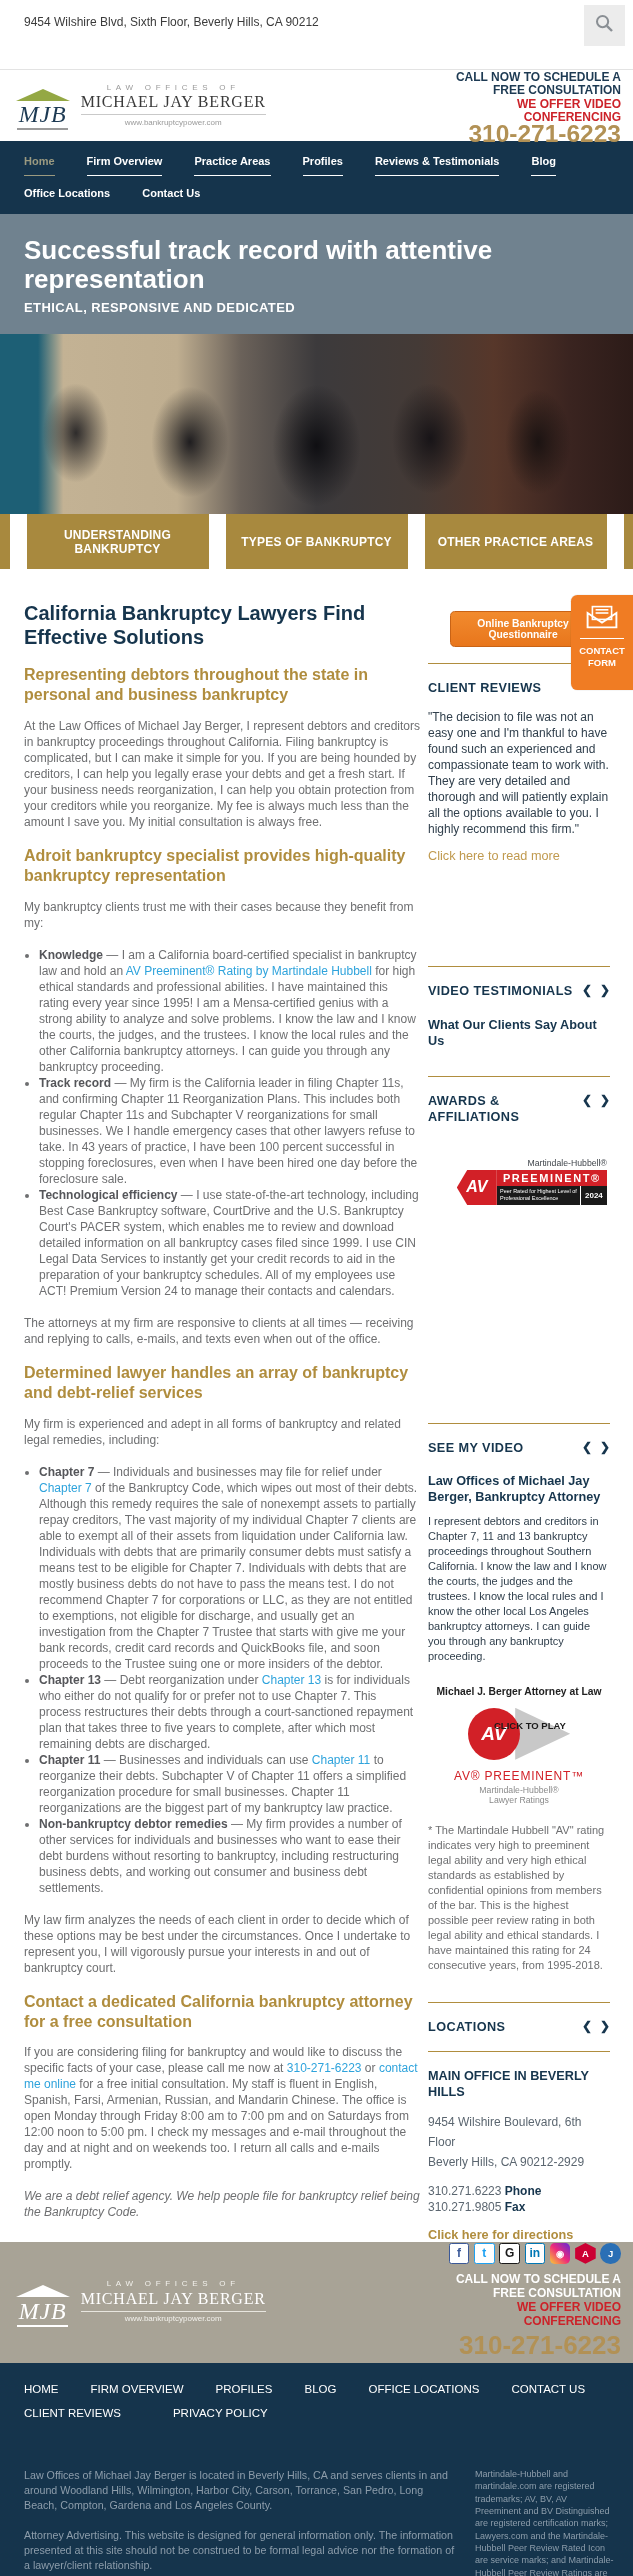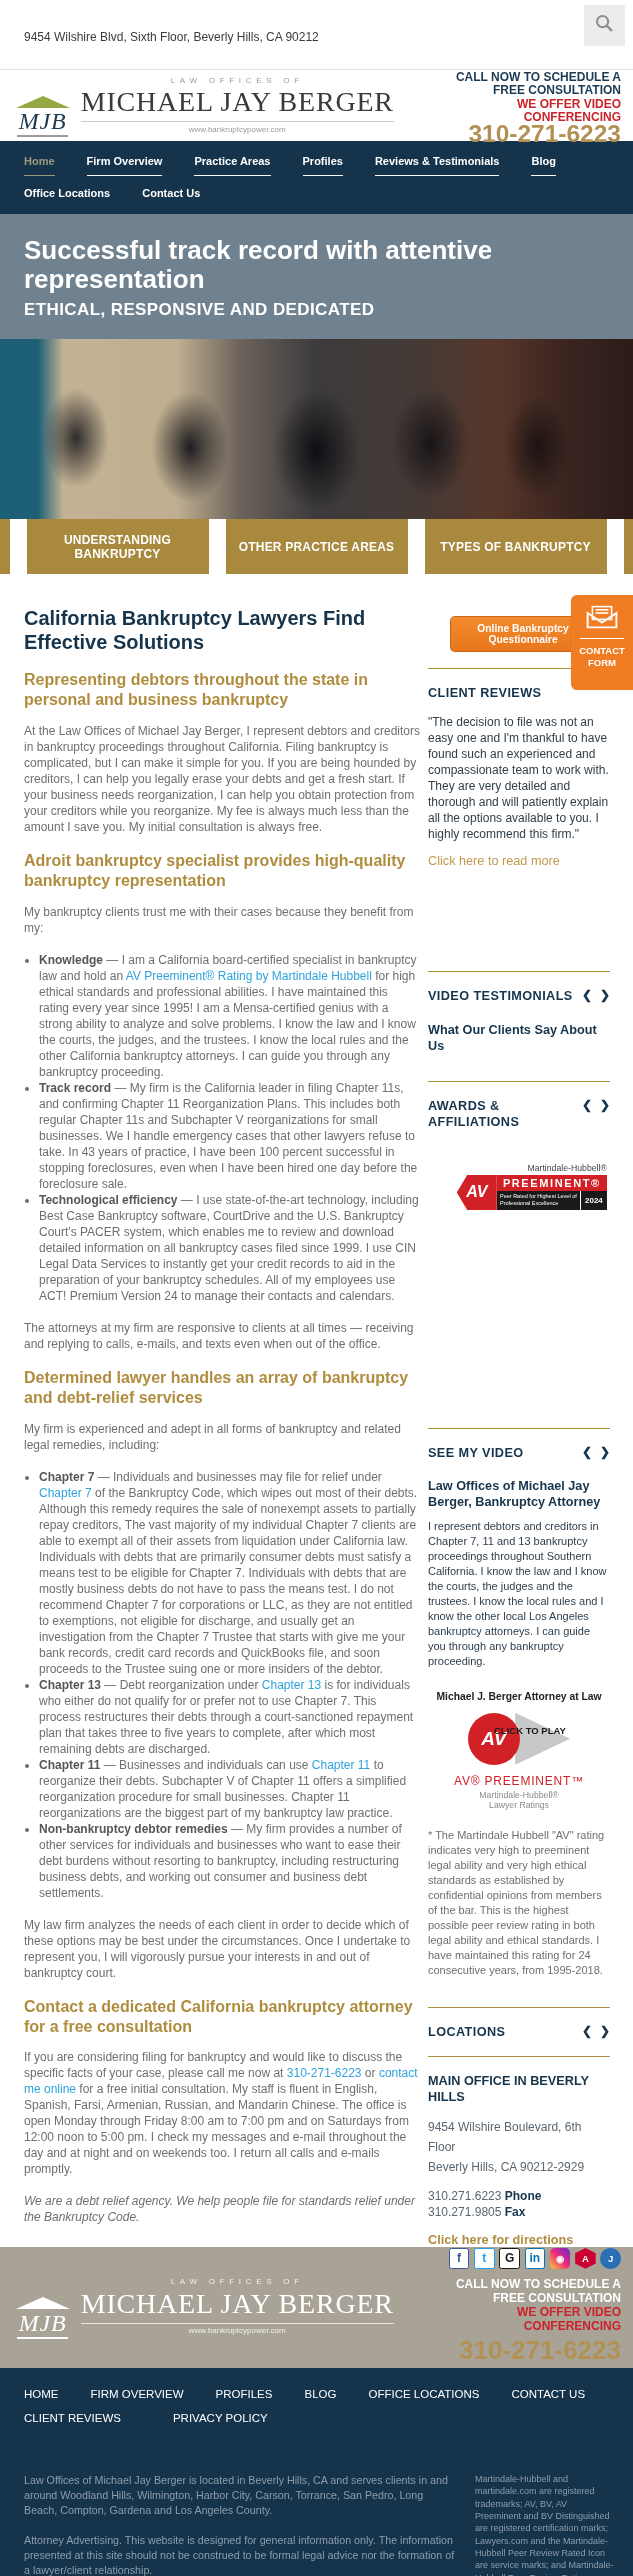--- a/index.html
+++ b/index.html
@@ -3,49 +3,49 @@
 <meta charset="utf-8">
 <style>
   * { margin:0; padding:0; box-sizing:border-box; }
   body { background:#fff; font-family:"Liberation Sans", sans-serif; width:633px; }
   .page { width:633px; position:relative; background:#fff; overflow:hidden; }
   a { text-decoration:none; }
   .lnk { color:#2ea3dc; }
 
   
   .topbar { height:70px; border-bottom:1.6px solid #e3e3e3; position:relative; background:#fff; }
-  .topbar .address { position:absolute; left:24px; top:30px; font-size:12px; color:#3b3b3b; }
+  .topbar .address { position:absolute; left:24px; top:15px; font-size:12px; color:#3b3b3b; }
   .search-btn { position:absolute; right:8px; top:4.7px; width:41px; height:41px; background:#ececec; border:none; display:flex; align-items:center; justify-content:center; cursor:pointer; }
 
   
   .header { height:71px; display:flex; justify-content:space-between; align-items:center; padding:0 12px 0 14.2px; background:#fff; }
   .logo { display:flex; align-items:flex-end; gap:9.5px; }
   .logo-mark { text-align:center; width:57px;font-style:italic; }
   .logo-roof { width:0; height:0; border-left:27px solid transparent; border-right:27px solid transparent; border-bottom:12px solid #94a844; margin:0 auto 0.8px; }
   .logo-mjb { font-family:"Liberation Serif", serif; font-size:24px; color:#1d3a53; letter-spacing:0.8px; border-bottom:2.4px solid #9b9b9b; padding:0 1.6px 0.8px; }
   .logo-text { text-align:center; padding-bottom:1.6px; }
   .logo-tagline { font-size:8px; letter-spacing:4.7px; color:#9a9a9a; margin-bottom:1.6px; }
-  .logo-name { font-family:"Liberation Serif", serif; font-size:28px; color:#3a3a3a; letter-spacing:0.8px; border-bottom:1.6px solid #c9c9c9; padding-bottom:3.2px; }
+  .logo-name { font-family:"Liberation Serif", serif; font-size:16px; color:#3a3a3a; letter-spacing:0.8px; border-bottom:1.6px solid #c9c9c9; padding-bottom:3.2px; }
   .logo-site { font-size:8px; color:#9a9a9a; margin-top:2.4px; }
   .call-block { text-align:right; line-height:13.5px; }
   .call-l1 { font-size:12px; font-weight:bold; color:#1d3a53; }
   .call-l2 { font-size:12px; font-weight:bold; color:#cc2229; }
   .call-phone { font-size:24.5px; font-weight:bold; color:#b29155; margin-top:1.6px; }
 
   
   .nav { background:#15344c; padding:12.7px 0 14.2px 24px; }
   .nav-row1 a { display:inline-block; margin-right:28.5px; padding-bottom:8px; border-bottom:1.6px solid #fff; color:#fff; font-size:11px; font-weight:bold; }
   .nav-row1 a.active { color:#9b9a80; border-bottom-color:#9b9a80; }
   .nav-row2 { margin-top:10.3px; }
   .nav-row2 a { display:inline-block; margin-right:28.5px; color:#fff; font-size:11px; font-weight:bold; }
 
   
   .hero { background:#70828f; padding:22px 24px 19px; }
   .hero h1 { color:#fff; font-size:26px; line-height:29px; font-weight:bold; margin-bottom:6.3px; }
-  .hero .sub { color:#fff; font-size:17px; font-weight:bold; letter-spacing:0.4px; }
+  .hero .sub { color:#fff; font-size:13px; font-weight:bold; letter-spacing:0.4px; }
 
   
   .photo { height:180px; background:
     radial-gradient(ellipse 47px 71px at 12% 55%, rgba(20,20,25,.85), rgba(0,0,0,0) 70%),
     radial-gradient(ellipse 55px 79px at 30% 60%, rgba(15,15,20,.9), rgba(0,0,0,0) 70%),
     radial-gradient(ellipse 63px 87px at 50% 62%, rgba(10,10,14,.9), rgba(0,0,0,0) 70%),
     radial-gradient(ellipse 55px 79px at 68% 58%, rgba(18,16,20,.9), rgba(0,0,0,0) 70%),
     radial-gradient(ellipse 47px 75px at 85% 60%, rgba(20,15,15,.85), rgba(0,0,0,0) 70%),
     linear-gradient(90deg,#1d5f75 0%,#1d5f75 6%,#c3b294 10%,#bfae90 28%,#6b625a 38%,#3c3a3c 50%,#443a36 66%,#57372a 78%,#3a2420 90%,#2c1b18 100%); }
 
@@ -196,22 +196,22 @@
   <div class="hero">
     <h1>Successful track record with attentive representation</h1>
     <div class="sub">ETHICAL, RESPONSIVE AND DEDICATED</div>
   </div>
 
   <div class="photo"></div>
 
   <div class="quicklinks">
     <div class="ql-edge"></div>
     <button class="ql-btn">UNDERSTANDING BANKRUPTCY</button>
+    <button class="ql-btn">TYPES OF BANKRUPTCY</button>
     <button class="ql-btn">OTHER PRACTICE AREAS</button>
-    <button class="ql-btn">TYPES OF BANKRUPTCY</button>
     <div class="ql-edge"></div>
   </div>
 
   <div class="main">
 
     <div class="article">
       <h1>California Bankruptcy Lawyers Find Effective Solutions</h1>
       <h2>Representing debtors throughout the state in personal and business bankruptcy</h2>
       <p>At the Law Offices of Michael Jay Berger, I represent debtors and creditors in bankruptcy proceedings throughout California. Filing bankruptcy is complicated, but I can make it simple for you. If you are being hounded by creditors, I can help you legally erase your debts and get a fresh start. If your business needs reorganization, I can help you obtain protection from your creditors while you reorganize. My fee is always much less than the amount I save you. My initial consultation is always free.</p>
       <h2>Adroit bankruptcy specialist provides high-quality bankruptcy representation</h2>
@@ -226,21 +226,21 @@
       <p>My firm is experienced and adept in all forms of bankruptcy and related legal remedies, including:</p>
       <ul>
         <li><strong>Chapter 7</strong><span> — Individuals and businesses may file for relief under </span><a href="#" class="lnk">Chapter 7</a><span> of the Bankruptcy Code, which wipes out most of their debts. Although this remedy requires the sale of nonexempt assets to partially repay creditors, The vast majority of my individual Chapter 7 clients are able to exempt all of their assets from liquidation under California law. Individuals with debts that are primarily consumer debts must satisfy a means test to be eligible for Chapter 7. Individuals with debts that are mostly business debts do not have to pass the means test. I do not recommend Chapter 7 for corporations or LLC, as they are not entitled to exemptions, not eligible for discharge, and usually get an investigation from the Chapter 7 Trustee that starts with give me your bank records, credit card records and QuickBooks file, and soon proceeds to the Trustee suing one or more insiders of the debtor.</span></li>
         <li><strong>Chapter 13</strong><span> — Debt reorganization under </span><a href="#" class="lnk">Chapter 13</a><span> is for individuals who either do not qualify for or prefer not to use Chapter 7. This process restructures their debts through a court-sanctioned repayment plan that takes three to five years to complete, after which most remaining debts are discharged.</span></li>
         <li><strong>Chapter 11</strong><span> — Businesses and individuals can use </span><a href="#" class="lnk">Chapter 11</a><span> to reorganize their debts. Subchapter V of Chapter 11 offers a simplified reorganization procedure for small businesses. Chapter 11 reorganizations are the biggest part of my bankruptcy law practice.</span></li>
         <li><strong>Non-bankruptcy debtor remedies</strong><span> — My firm provides a number of other services for individuals and businesses who want to ease their debt burdens without resorting to bankruptcy, including restructuring business debts, and working out consumer and business debt settlements.</span></li>
       </ul>
       <p>My law firm analyzes the needs of each client in order to decide which of these options may be best under the circumstances. Once I undertake to represent you, I will vigorously pursue your interests in and out of bankruptcy court.</p>
       <h2>Contact a dedicated California bankruptcy attorney for a free consultation</h2>
       <p><span>If you are considering filing for bankruptcy and would like to discuss the specific facts of your case, please call me now at </span><a href="#" class="lnk">310-271-6223</a><span> or </span><a href="#" class="lnk">contact me online</a><span> for a free initial consultation. My staff is fluent in English, Spanish, Farsi, Armenian, Russian, and Mandarin Chinese. The office is open Monday through Friday 8:00 am to 7:00 pm and on Saturdays from 12:00 noon to 5:00 pm. I check my messages and e-mail throughout the day and at night and on weekends too. I return all calls and e-mails promptly.</span></p>
-      <p class="agency">We are a debt relief agency. We help people file for standards relief under the Bankruptcy Code.</p>
+      <p class="agency">We are a debt relief agency. We help people file for bankruptcy relief being the Bankruptcy Code.</p>
     </div>
 
     <div class="sidebar">
       <button class="q-btn">Online Bankruptcy Questionnaire</button>
 
       <hr class="sb-div">
       <div class="sb-title">CLIENT REVIEWS</div>
       <div class="review-quote">"The decision to file was not an easy one and I'm thankful to have found such an experienced and compassionate team to work with. They are very detailed and thorough and will patiently explain all the options available to you. I highly recommend this firm."</div>
       <a href="#" class="read-more">Click here to read more</a>
       <div class="spacer-a"></div>

